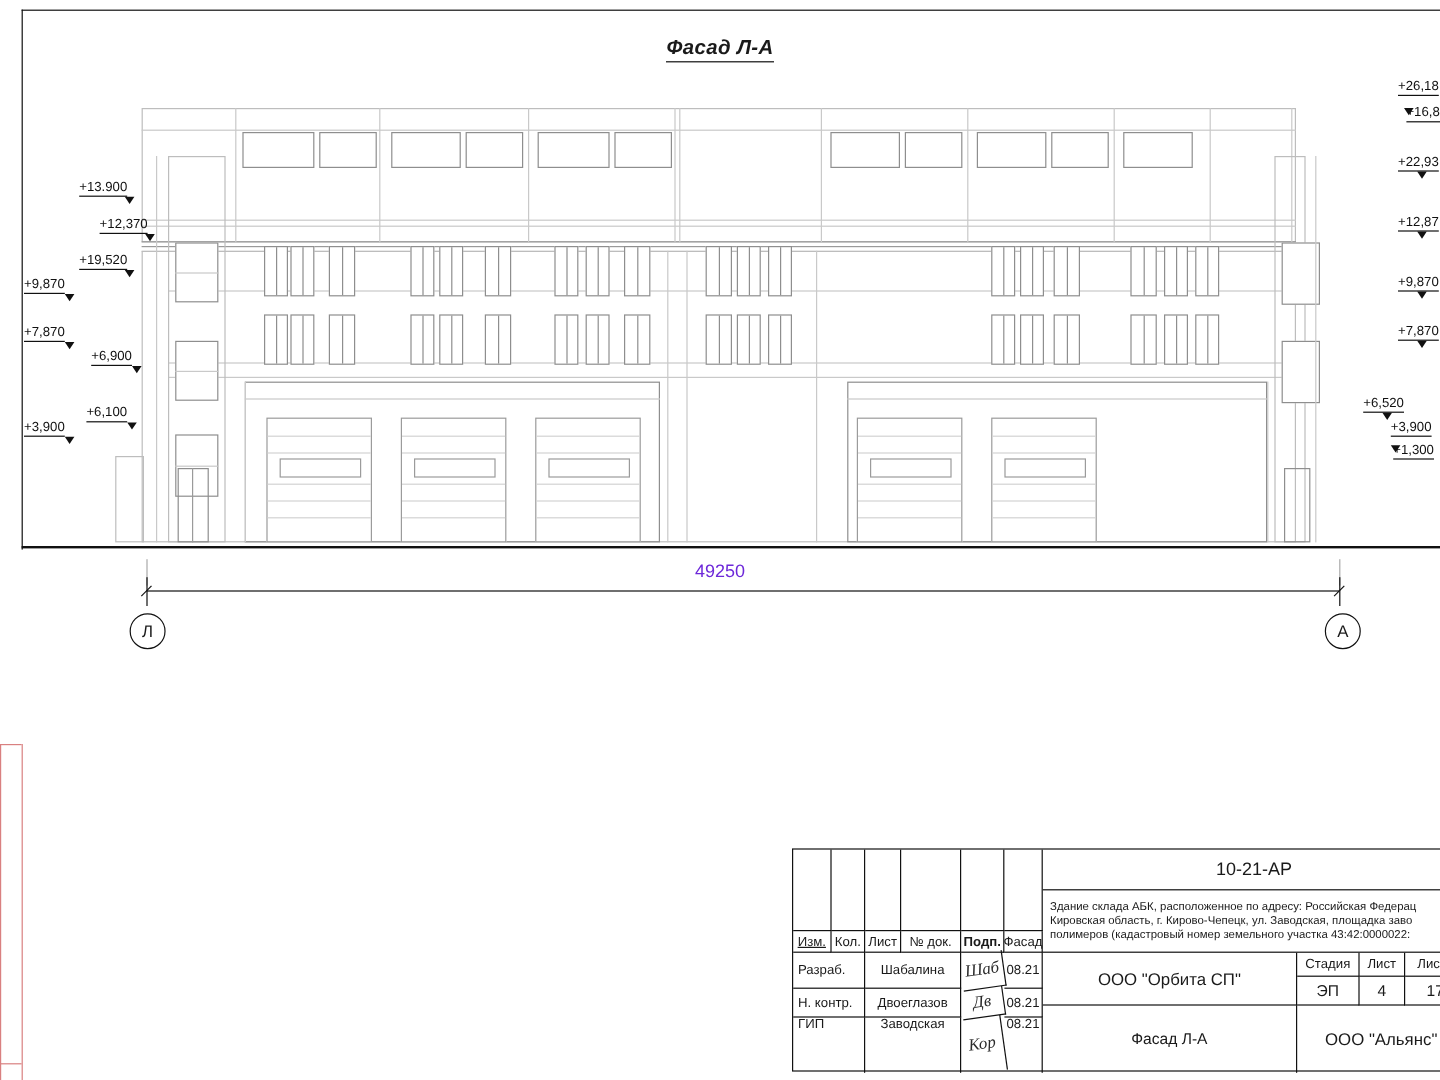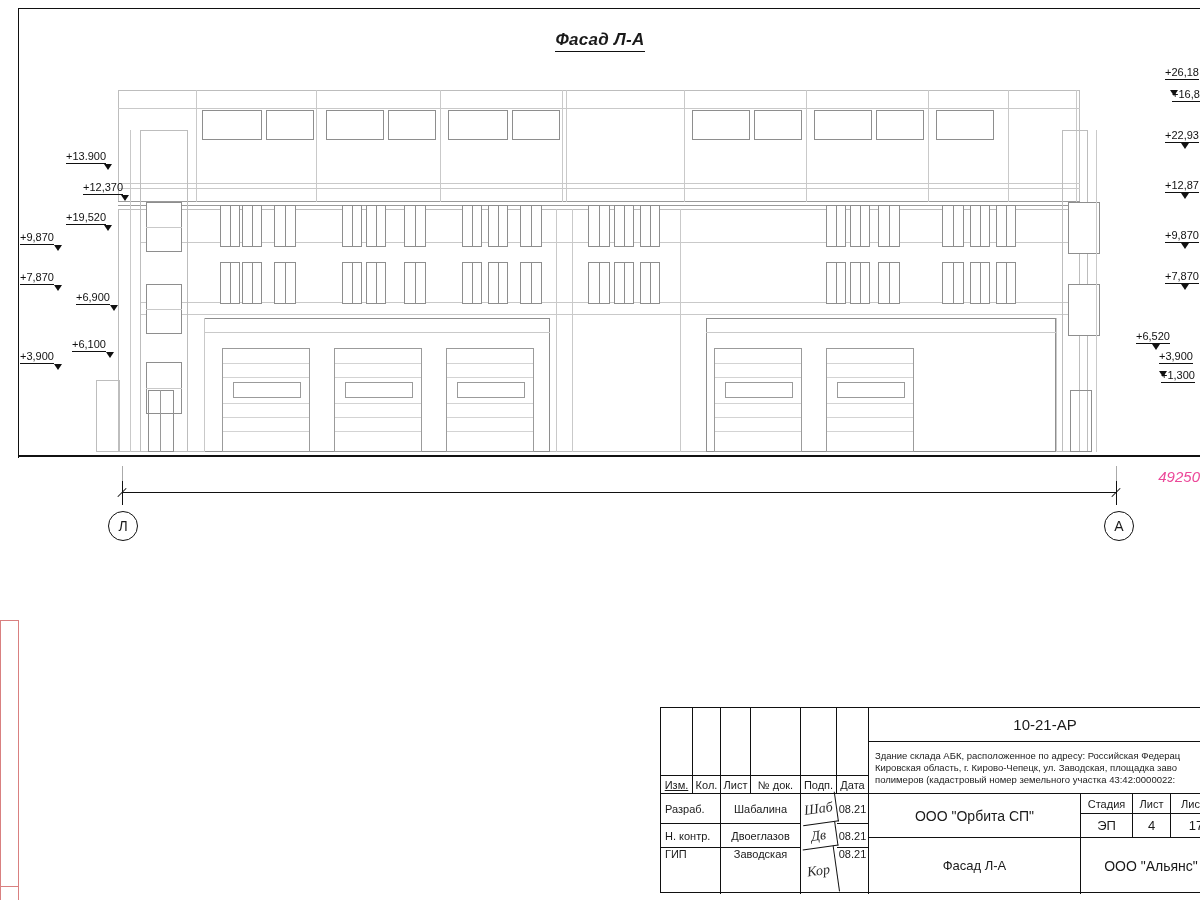--- a/index.html
+++ b/index.html
@@ -83,21 +83,21 @@
     width: 0; height: 0;
     border-left: 4px solid transparent;
     border-right: 4px solid transparent;
     border-top: 6px solid #111;
   }
 
   
   #dim-line { position: absolute; left: 122px; top: 492px; width: 994px; height: 1px; background: #111; }
   #dim-text {
     position: absolute; left: 0; right: 0; top: 468px;
-    text-align: right; font-size: 15px; color: #ec4899; font-style: italic;
+    text-align: center; font-size: 15px; color: #6d28d9;
   }
   .dim-tick { position: absolute; width: 1px; height: 24px; background: #111; }
   .dim-ext  { position: absolute; width: 1px; background: #aaa; }
   .dim-slash {
     position: absolute; width: 12px; height: 1px; background: #111;
     transform: rotate(-45deg);
   }
 
   
   .axis-bubble {
@@ -415,22 +415,22 @@
   <div class="cell b-r b-b" style="left:32px; top:0;  width:28px;  height:68px;"></div>
   <div class="cell b-r b-b" style="left:60px; top:0;  width:30px;  height:68px;"></div>
   <div class="cell b-r b-b" style="left:90px; top:0;  width:50px;  height:68px;"></div>
   <div class="cell b-r b-b" style="left:140px;top:0;  width:36px;  height:68px;"></div>
   <div class="cell b-r b-b" style="left:176px;top:0;  width:32px;  height:68px;"></div>
 
   <div class="cell b-r b-b" style="left:0;    top:68px; width:32px; height:18px;text-decoration:underline;">Изм.</div>
   <div class="cell b-r b-b" style="left:32px; top:68px; width:28px; height:18px;">Кол.</div>
   <div class="cell b-r b-b" style="left:60px; top:68px; width:30px; height:18px;">Лист</div>
   <div class="cell b-r b-b" style="left:90px; top:68px; width:50px; height:18px;">№ док.</div>
-  <div class="cell b-r b-b" style="left:140px;top:68px; width:36px; height:18px;">Подп.</div>
-  <div class="cell b-r b-b" style="left:176px;top:68px; width:32px; height:18px;">Дата</div>
+  <div class="cell b-r b-b" style="left:140px;top:68px; width:36px; height:18px;font-weight:bold;">Подп.</div>
+  <div class="cell b-r b-b" style="left:176px;top:68px; width:32px; height:18px;">Фасад</div>
 
   <div class="cell b-r b-b left" style="left:0;    top:86px; width:60px;  height:30px; padding-left:4px;">Разраб.</div>
   <div class="cell b-r b-b" style="left:60px; top:86px; width:80px;  height:30px;">Шабалина</div>
   <div class="cell b-r b-b sig" style="left:140px;top:86px; width:36px;  height:30px;">Шаб</div>
   <div class="cell b-r b-b" style="left:176px;top:86px; width:32px;  height:30px;">08.21</div>
 
   <div class="cell b-r b-b left" style="left:0;    top:116px; width:60px; height:24px; padding-left:4px;">Н. контр.</div>
   <div class="cell b-r b-b" style="left:60px; top:116px; width:80px; height:24px;">Двоеглазов</div>
   <div class="cell b-r b-b sig" style="left:140px;top:116px; width:36px; height:24px;">Дв</div>
   <div class="cell b-r b-b" style="left:176px;top:116px; width:32px; height:24px;">08.21</div>

